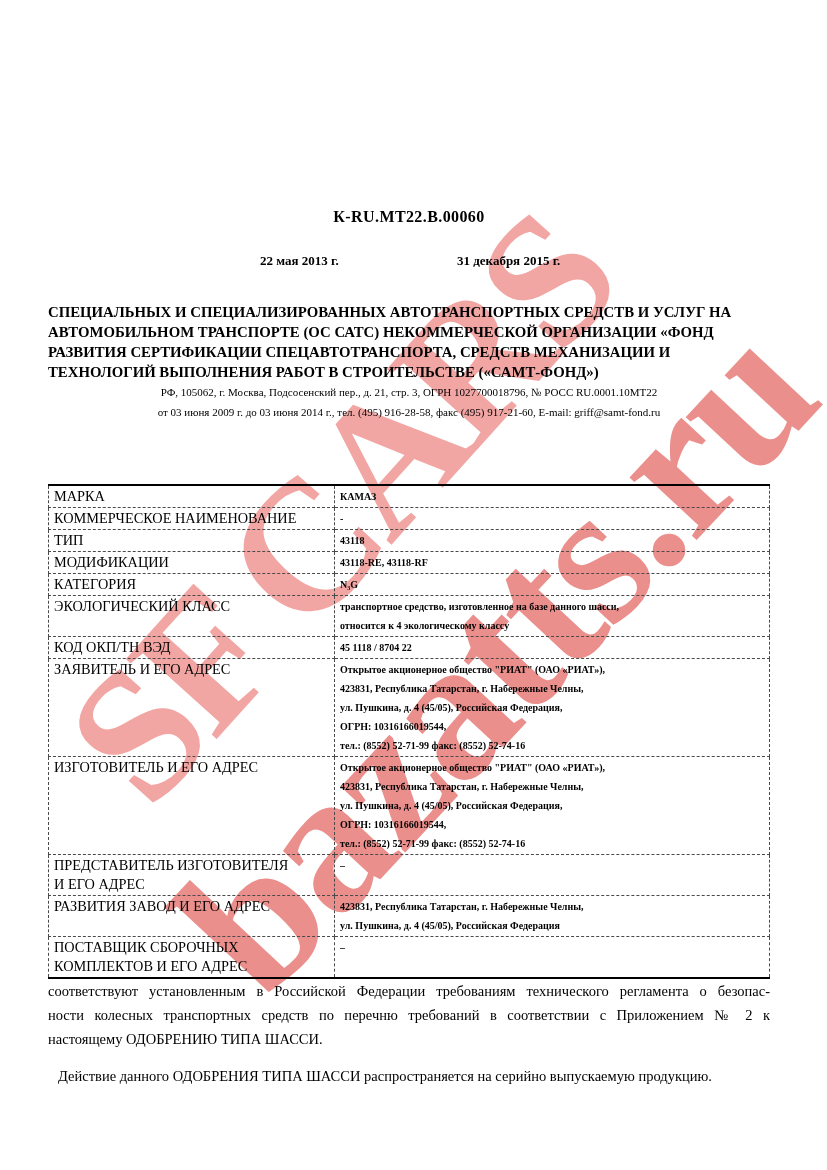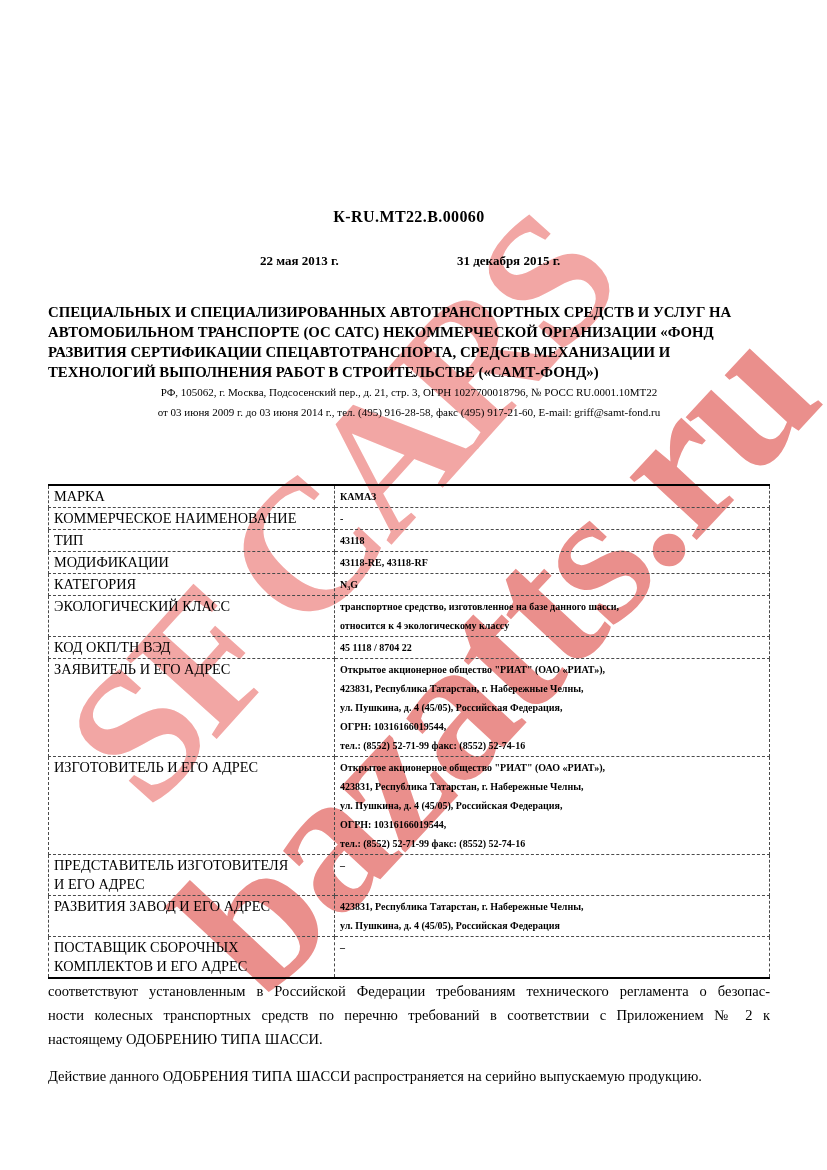--- a/index.html
+++ b/index.html
@@ -112,20 +112,21 @@
     line-height: 24px;
   }
   .compliance .just {
     text-align: justify;
     text-align-last: justify;
   }
   .validity {
     margin-top: 13px;
     font-size: 14.5px;
     line-height: 24px;
+    margin-left: 10px;
   }
 </style>
 </head>
 <body>
 
 <div class="page">
 
   <div class="watermark wm1" style="color: rgb(242, 166, 164);">SF CARS</div>
   <div class="watermark wm2" style="color: rgb(234, 143, 140);">bazatts.ru</div>
 

